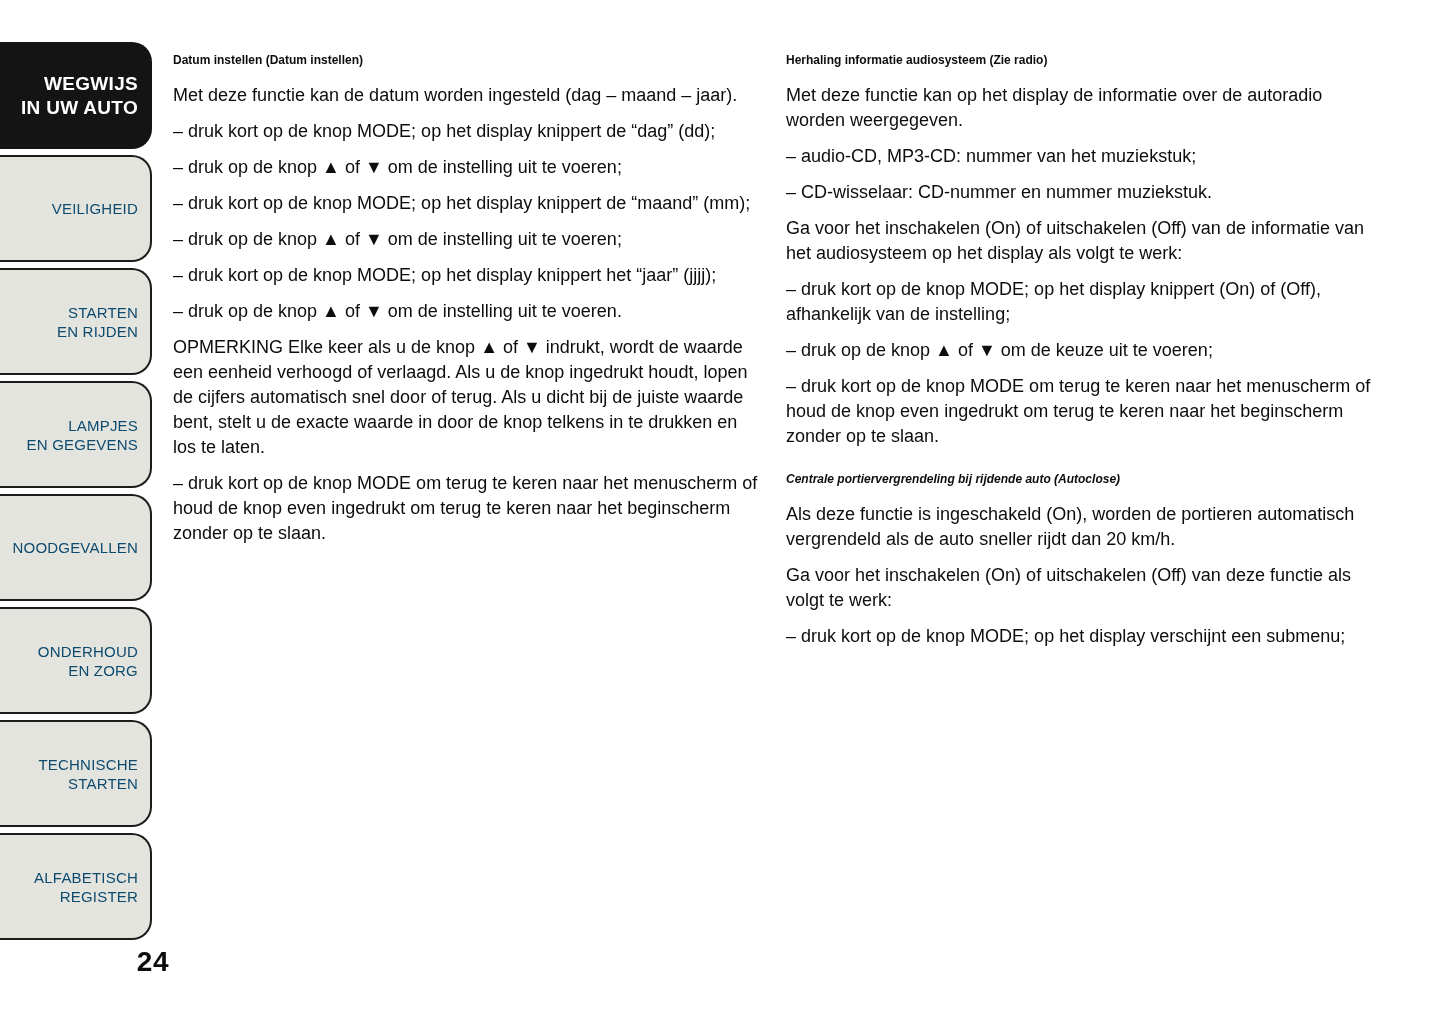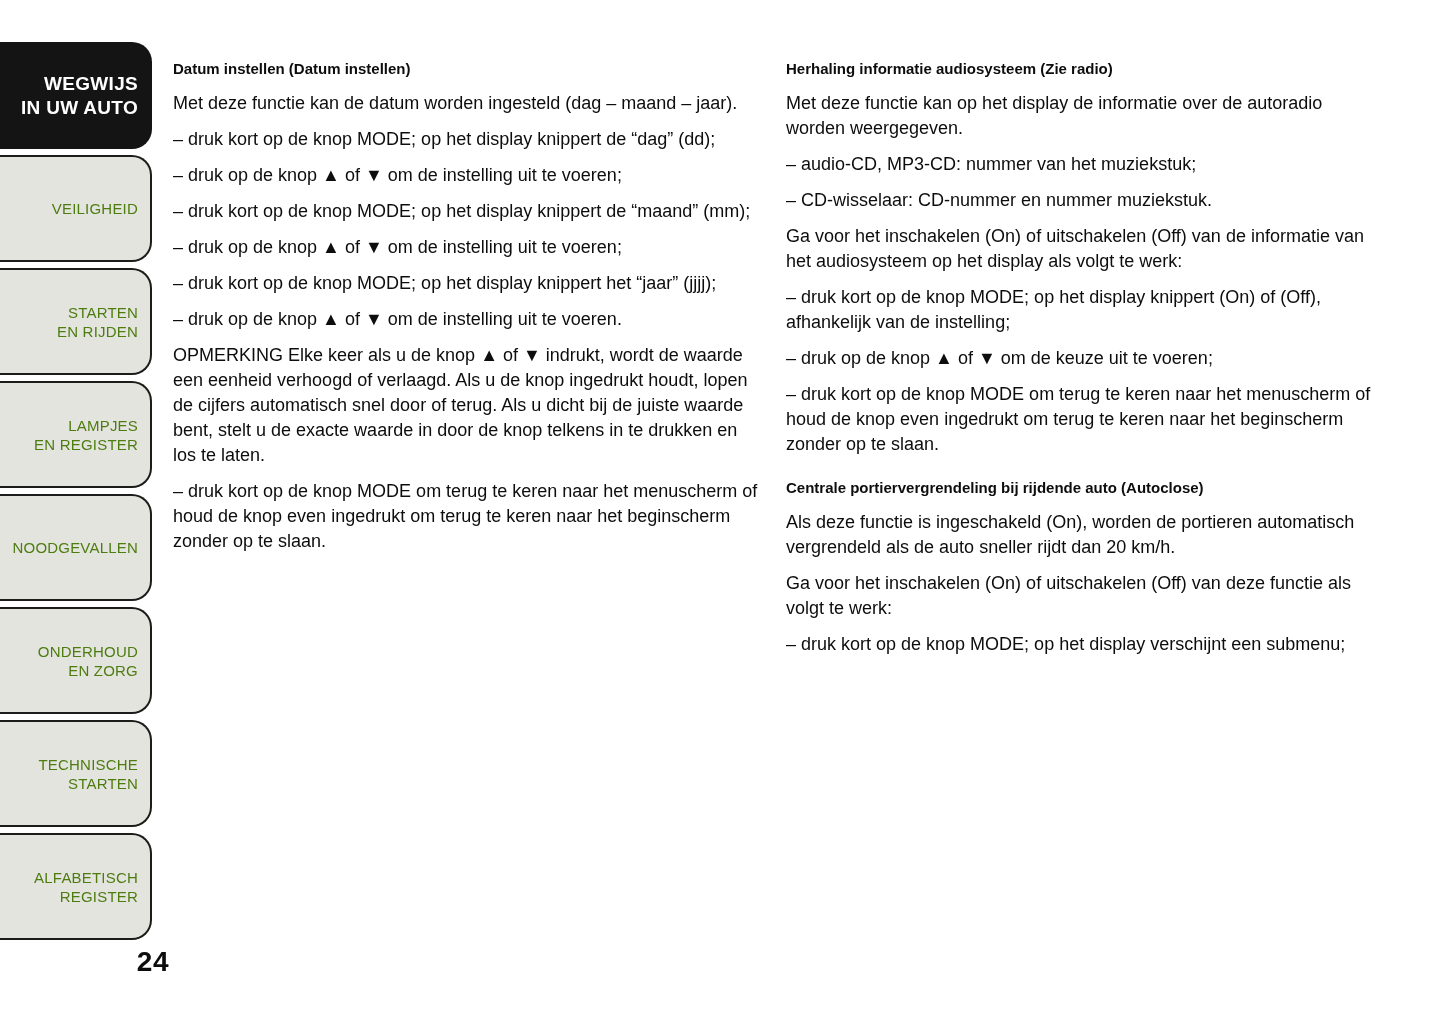--- a/index.html
+++ b/index.html
@@ -34,21 +34,21 @@
     border-radius: 0 20px 20px 0;
     display: flex;
     flex-direction: column;
     align-items: flex-end;
     justify-content: center;
     padding-right: 12px;
     text-align: right;
     font-size: 15px;
     line-height: 19px;
     letter-spacing: 0.2px;
-    color: #4d7c0f;
+    color: #0c4a6e;
   }
   .tab.active {
     background: var(--tab-active-bg, #141414);
     border-color: var(--tab-active-bg, #141414);
     color: #ffffff;
     font-weight: bold;
     font-size: 19px;
     line-height: 24px;
     letter-spacing: 0.3px;
     text-align: center;
@@ -70,27 +70,28 @@
   
   .column {
     position: absolute;
     top: 44px;
     width: 590px;
   }
   .column.left  { left: 173px; }
   .column.right { left: 786px; }
 
   .heading {
-    margin: 12px 0 10px 0;
-    font-size: 15px;
+    margin: 4px 0 10px 0;
+    font-size: 12px;
     font-weight: bold;
     line-height: 25px;
   }
   .heading:not(:first-child) {
     margin-top: 18px;
+    font-style: italic;
   }
   .paragraph {
     margin: 0 0 11px 0;
     font-size: 18px;
     line-height: 25px;
   }
 </style>
 </head>
 <body style="--tab-bg: #e4e4df; --tab-border: #1c1c1a; --tab-active-bg: #141414; background: rgb(255, 255, 255); color: rgb(13, 13, 13);">
 
@@ -101,21 +102,21 @@
     </div>
     <div class="tab">
       <span>VEILIGHEID</span>
     </div>
     <div class="tab">
       <span>STARTEN</span>
       <span>EN RIJDEN</span>
     </div>
     <div class="tab">
       <span>LAMPJES</span>
-      <span>EN REGISTER</span>
+      <span>EN GEGEVENS</span>
     </div>
     <div class="tab">
       <span>NOODGEVALLEN</span>
     </div>
     <div class="tab">
       <span>ONDERHOUD</span>
       <span>EN ZORG</span>
     </div>
     <div class="tab">
       <span>TECHNISCHE</span>

